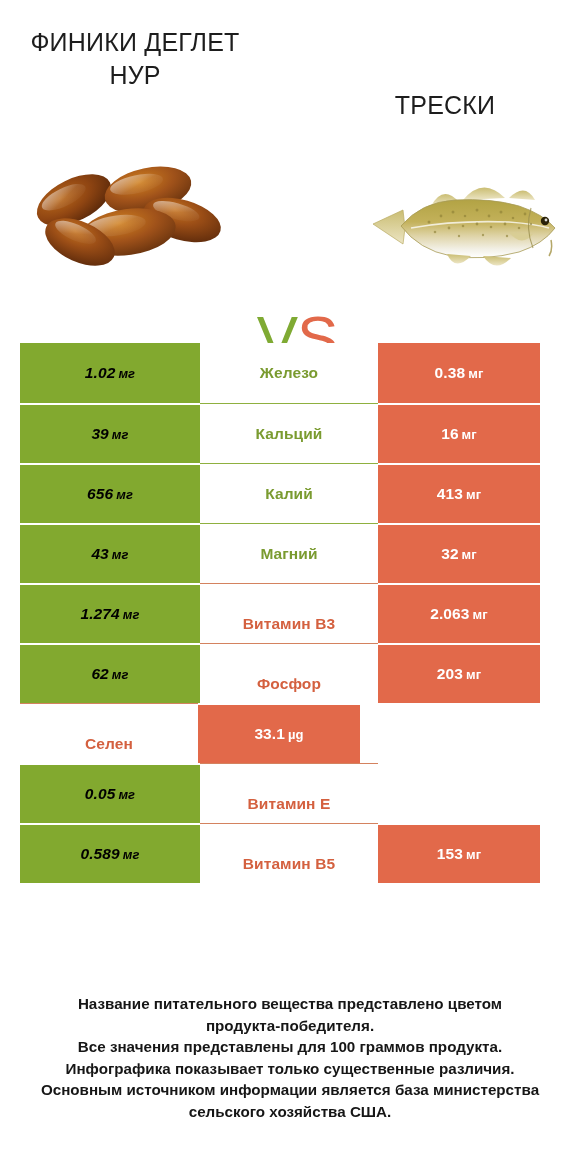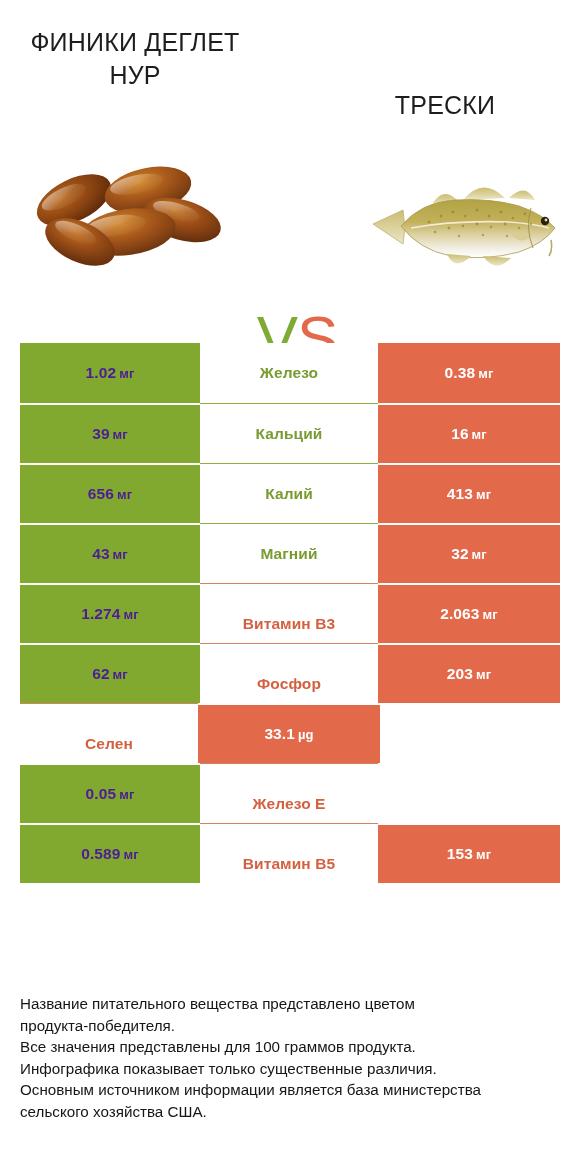--- a/index.html
+++ b/index.html
@@ -66,28 +66,29 @@
   .cell{
     display:flex;
     align-items:center;
     justify-content:center;
     box-sizing:border-box;
     height:60px;
   }
   .cell-left{
     width:180px;
     background:#82A92F;
-    color:#4c1d95;
+    color:#000000;
+    font-style:italic;
   }
   .cell-mid{
     width:178px;
     background:#ffffff;
   }
   .cell-right{
-    width:182px;
+    width:162px;
     background:#E2694A;
     color:#ffffff;
   }
   .val{
     font-size:15.5px;
     font-weight:700;
     letter-spacing:.1px;
     white-space:nowrap;
   }
   .val .u{
@@ -108,25 +109,25 @@
   .row + .row .cell-left{border-top:2px solid #ffffff;}
   .row + .row .cell-right{border-top:2px solid #ffffff;}
   .row + .row .cell-mid.sep-green{border-top:1px solid #8FB03F;}
   .row + .row .cell-mid.sep-orange{border-top:1px solid #D4825F;}
 
   
   .footer{
     position:absolute;
     left:20px;top:993px;
     width:540px;
-    text-align:left;
+    text-align:center;
     font-size:15.2px;
     line-height:21.5px;
     color:#161616;
-    font-weight:400;
+    font-weight:700;
   }
   .footer div{white-space:nowrap;}
 </style>
 </head>
 <body>
 
 <div class="header">
   <div class="title title-left">ФИНИКИ ДЕГЛЕТ НУР</div>
   <div class="title title-right">ТРЕСКИ</div>
 </div>
@@ -328,21 +329,21 @@
       </div>
       <div class="cell cell-right">
         <span class="val">33.1<span class="u">µg</span></span>
       </div>
     </div>
     <div class="row">
       <div class="cell cell-left">
         <span class="val">0.05<span class="u">мг</span></span>
       </div>
       <div class="cell cell-mid sep-orange">
-        <span class="nut orange">Железо E</span>
+        <span class="nut orange">Витамин E</span>
       </div>
     </div>
     <div class="row">
       <div class="cell cell-left">
         <span class="val">0.589<span class="u">мг</span></span>
       </div>
       <div class="cell cell-mid sep-orange">
         <span class="nut orange">Витамин B5</span>
       </div>
       <div class="cell cell-right">

